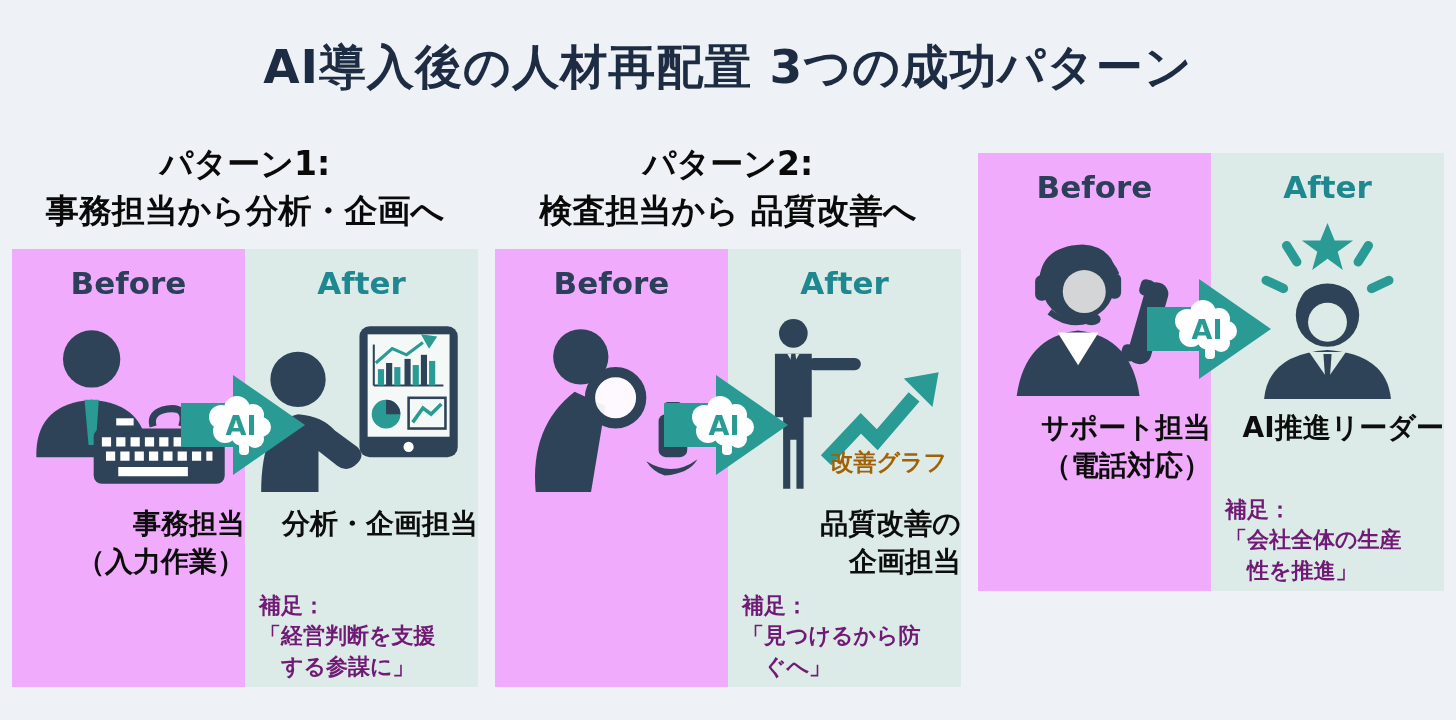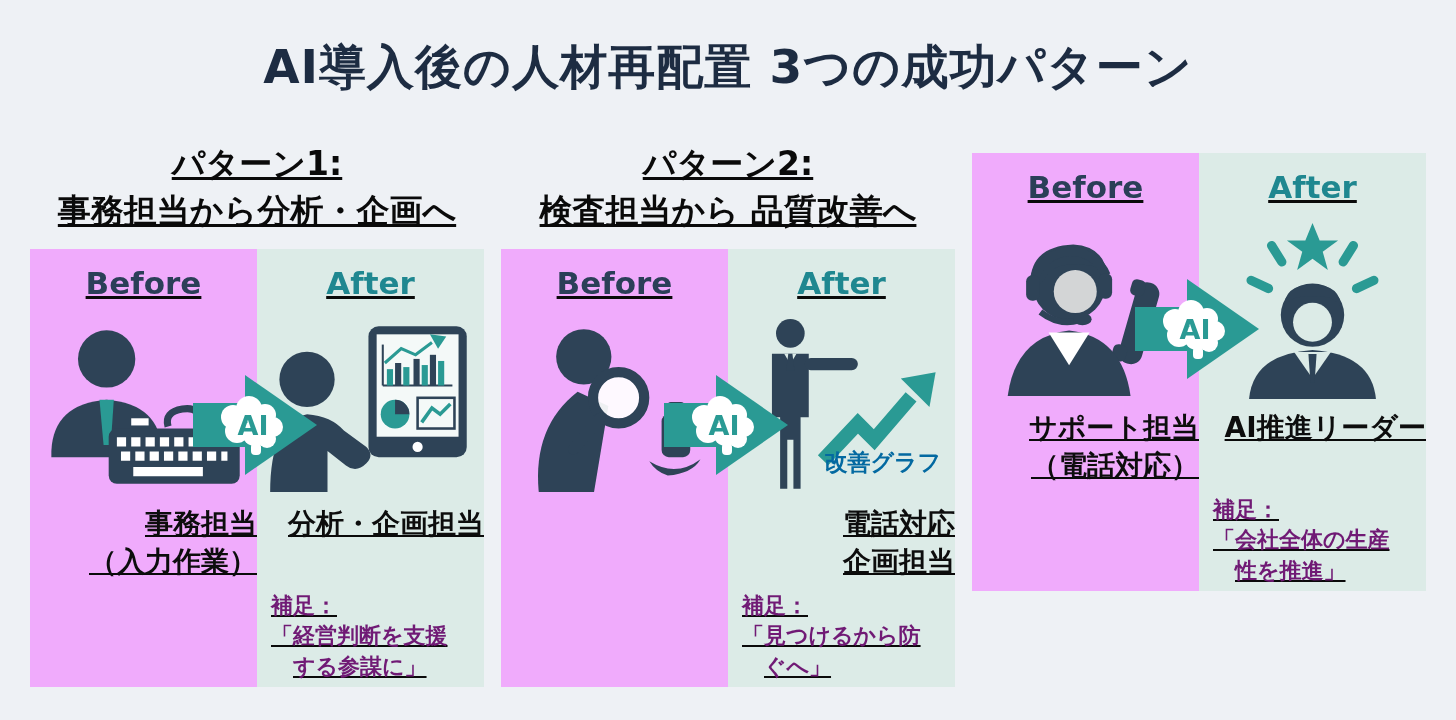--- a/index.html
+++ b/index.html
@@ -15,23 +15,22 @@
     padding-top:36px;
     text-align:center;
     font-size:47px;
     font-weight:bold;
     color:#1d2c42;
     letter-spacing:1px;
   }
   .panels{
     display:flex;
     gap:17px;
-    padding:0 30px;
+    padding:0 12px;
     margin-top:42px;
-    text-decoration:underline;
   }
   .pattern{flex:1 1 0;min-width:0;}
   .pattern-header{
     text-align:center;
     font-size:33px;
     font-weight:bold;
     color:#0a0a0a;
     line-height:1.42;
     height:96px;
     margin:0;
@@ -84,21 +83,21 @@
     transform:translateX(-50%);
     width:128px;height:128px;
     z-index:2;
   }
   .annotation{
     position:absolute;
     right:14px;
     top:198px;
     font-size:23px;
     font-weight:bold;
-    color:#0369a1;
+    color:#a16207;
     z-index:3;
   }
   .svg-ai-text{
     font-family:"DejaVu Sans","Liberation Sans",sans-serif;
     font-weight:bold;
   }
 </style>
 </head>
 <body>
 
@@ -216,21 +215,21 @@
               <circle cx="50" cy="16" r="14" fill="#2e4357"></circle>
               <path d="M32,36 L68,36 L68,98 L60,98 L60,168 L53,168 L53,120 L47,120 L47,168 L40,168 L40,98 L32,98 Z" fill="#2e4357"></path>
               <polygon points="44,36 56,36 50,46" fill="#dcebe7"></polygon>
               <polygon points="48,36 52,36 54,52 46,52" fill="#2e4357"></polygon>
               <rect x="64" y="40" width="52" height="12" rx="6" fill="#2e4357"></rect>
               <polyline points="82,140 116,104 132,120 168,78" fill="none" stroke="#2a9a94" stroke-width="14"></polyline>
               <polygon points="158,60 192,54 186,88" fill="#2a9a94"></polygon>
             </svg>
           </div>
           <div class="role">
-            <span>電話対応</span><br>
+            <span>品質改善の</span><br>
             <span>企画担当</span>
           </div>
           <div class="note">
             <span>補足：</span>
             <span>「見つけるから防</span>
             <span class="indent">ぐへ」</span>
           </div>
         </div>
         <div class="annotation">改善グラフ</div>
         <svg class="ai-arrow" viewBox="0 0 128 128">

